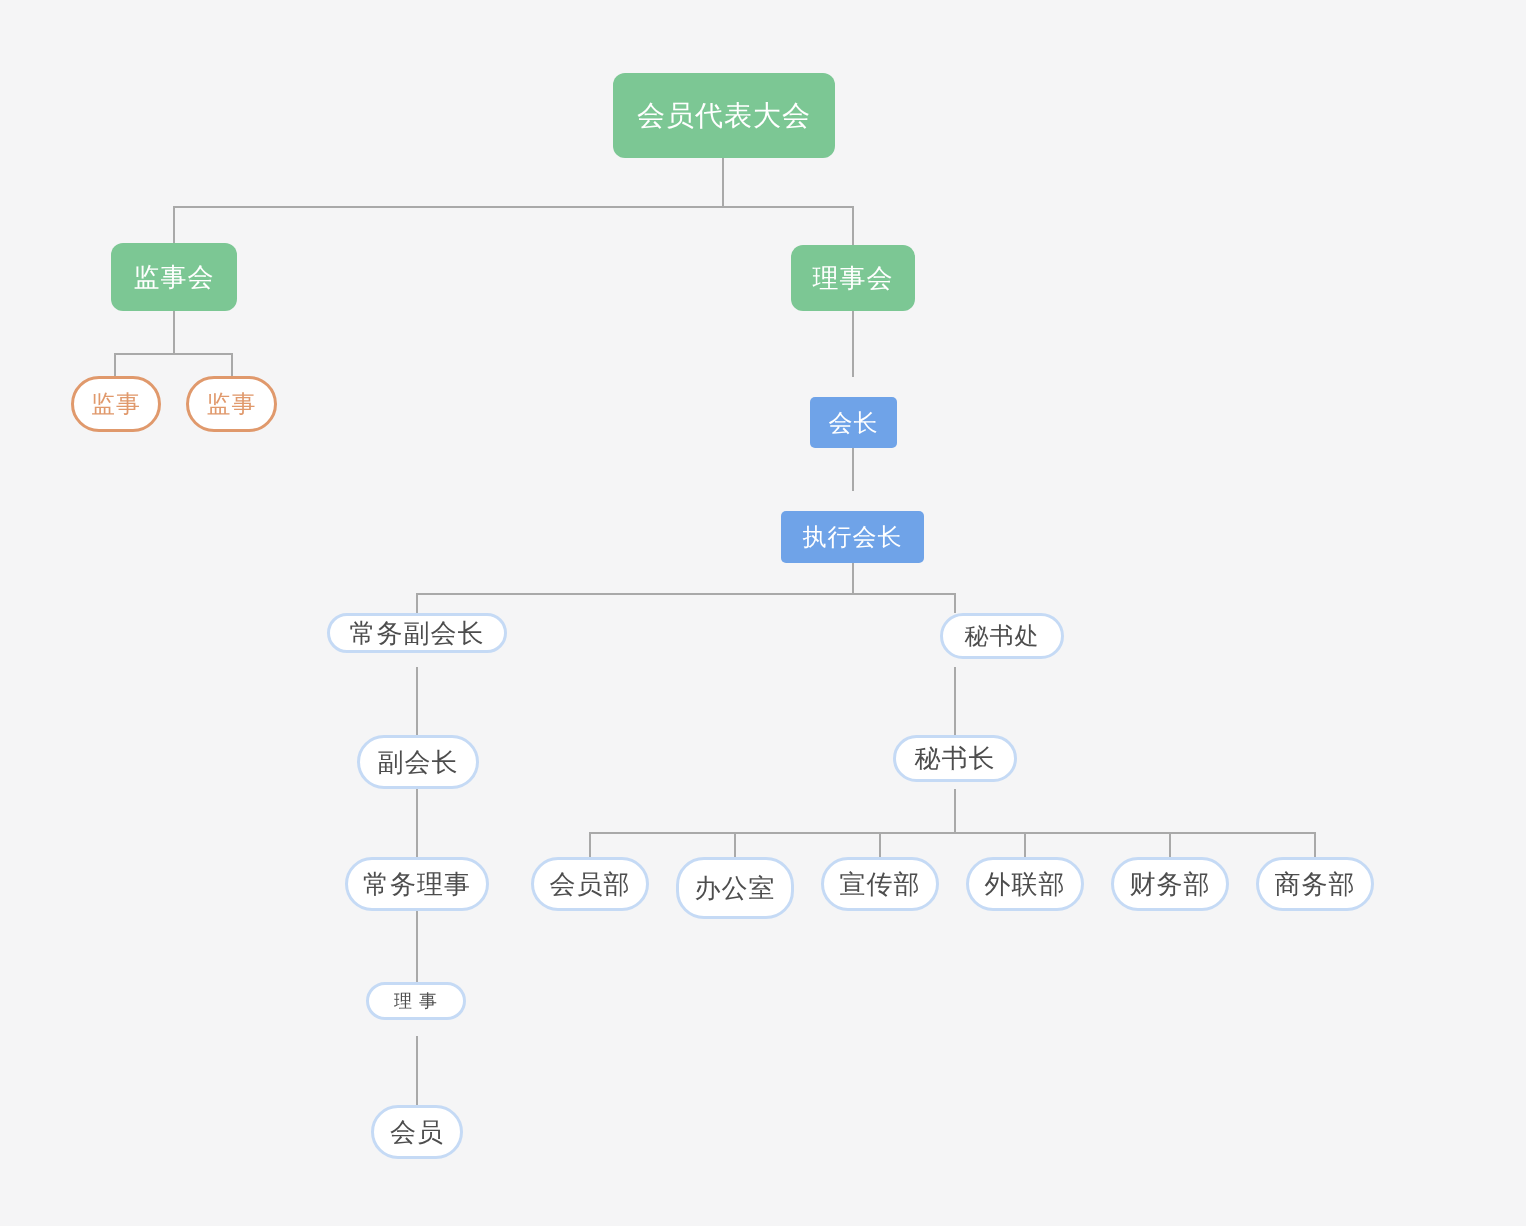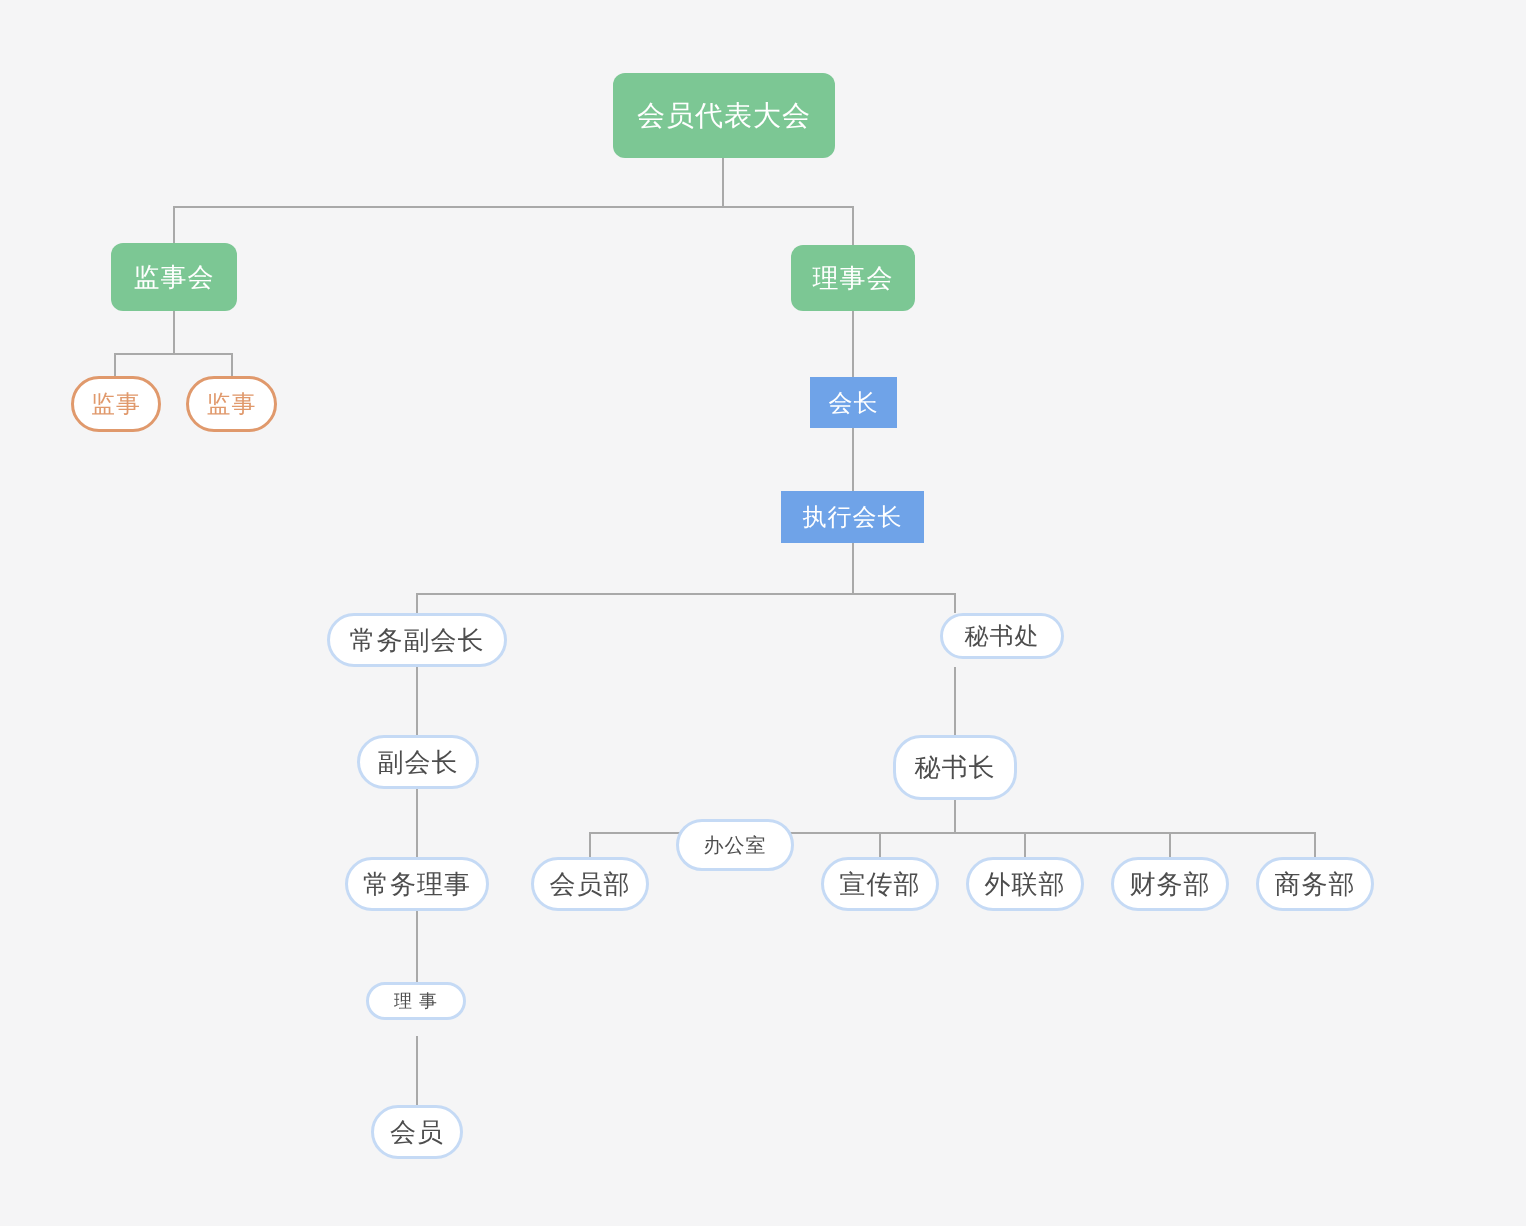--- a/index.html
+++ b/index.html
@@ -28,21 +28,22 @@
     cursor: default;
   }
   .node.green {
     background: var(--green-fill, #7cc794);
     color: var(--node-text-light, #ffffff);
     border-radius: 12px;
   }
   .node.blue {
     background: var(--blue-fill, #6fa3e8);
     color: var(--node-text-light, #ffffff);
-    border-radius: 0;
+    border-radius: 5px;
+    margin-top: 20px;
   }
   .node.pill {
     background: var(--pill-fill, #ffffff);
     color: var(--pill-text, #4d4d4d);
     border: 3px solid var(--pill-border, #c5daf5);
     border-radius: 28px;
   }
   .node.oval {
     background: var(--pill-fill, #ffffff);
     color: var(--orange, #e0996c);
@@ -106,45 +107,45 @@
   </div>
 
   <div class="node blue" style="left:810px;top:377px;width:87px;height:51px;font-size:24px">
     <span>会长</span>
   </div>
 
   <div class="node blue" style="left:781px;top:491px;width:143px;height:52px;font-size:24px">
     <span>执行会长</span>
   </div>
 
-  <div class="node pill" style="left:327px;top:613px;width:180px;height:54px;font-size:26px">
+  <div class="node pill" style="left:327px;top:613px;width:180px;height:40px;font-size:26px">
     <span>常务副会长</span>
   </div>
 
   <div class="node pill" style="left:940px;top:613px;width:124px;height:46px;font-size:24px">
     <span>秘书处</span>
   </div>
 
   <div class="node pill" style="left:357px;top:735px;width:122px;height:54px;font-size:26px">
     <span>副会长</span>
   </div>
 
-  <div class="node pill" style="left:893px;top:735px;width:124px;height:65px;font-size:26px">
+  <div class="node pill" style="left:893px;top:735px;width:124px;height:47px;font-size:26px">
     <span>秘书长</span>
   </div>
 
   <div class="node pill" style="left:345px;top:857px;width:144px;height:54px;font-size:26px">
     <span>常务理事</span>
   </div>
 
   <div class="node pill" style="left:531px;top:857px;width:118px;height:54px;font-size:26px">
     <span>会员部</span>
   </div>
 
-  <div class="node pill" style="left:676px;top:819px;width:118px;height:52px;font-size:20px">
+  <div class="node pill" style="left:676px;top:857px;width:118px;height:62px;font-size:26px">
     <span>办公室</span>
   </div>
 
   <div class="node pill" style="left:821px;top:857px;width:118px;height:54px;font-size:26px">
     <span>宣传部</span>
   </div>
 
   <div class="node pill" style="left:966px;top:857px;width:118px;height:54px;font-size:26px">
     <span>外联部</span>
   </div>

